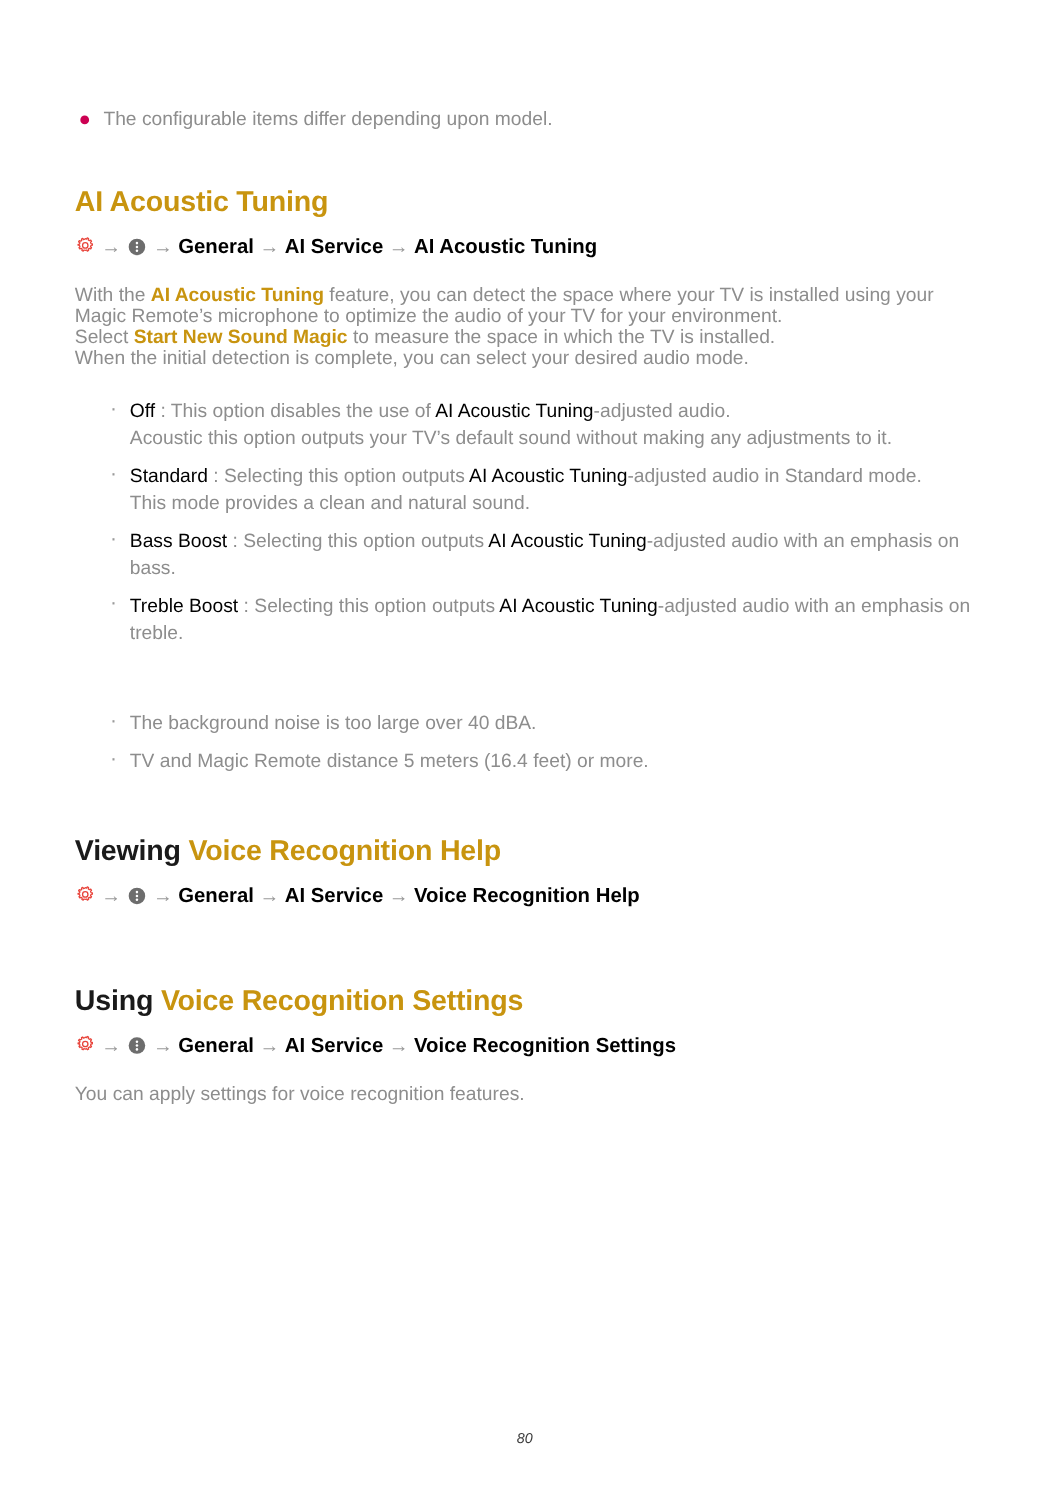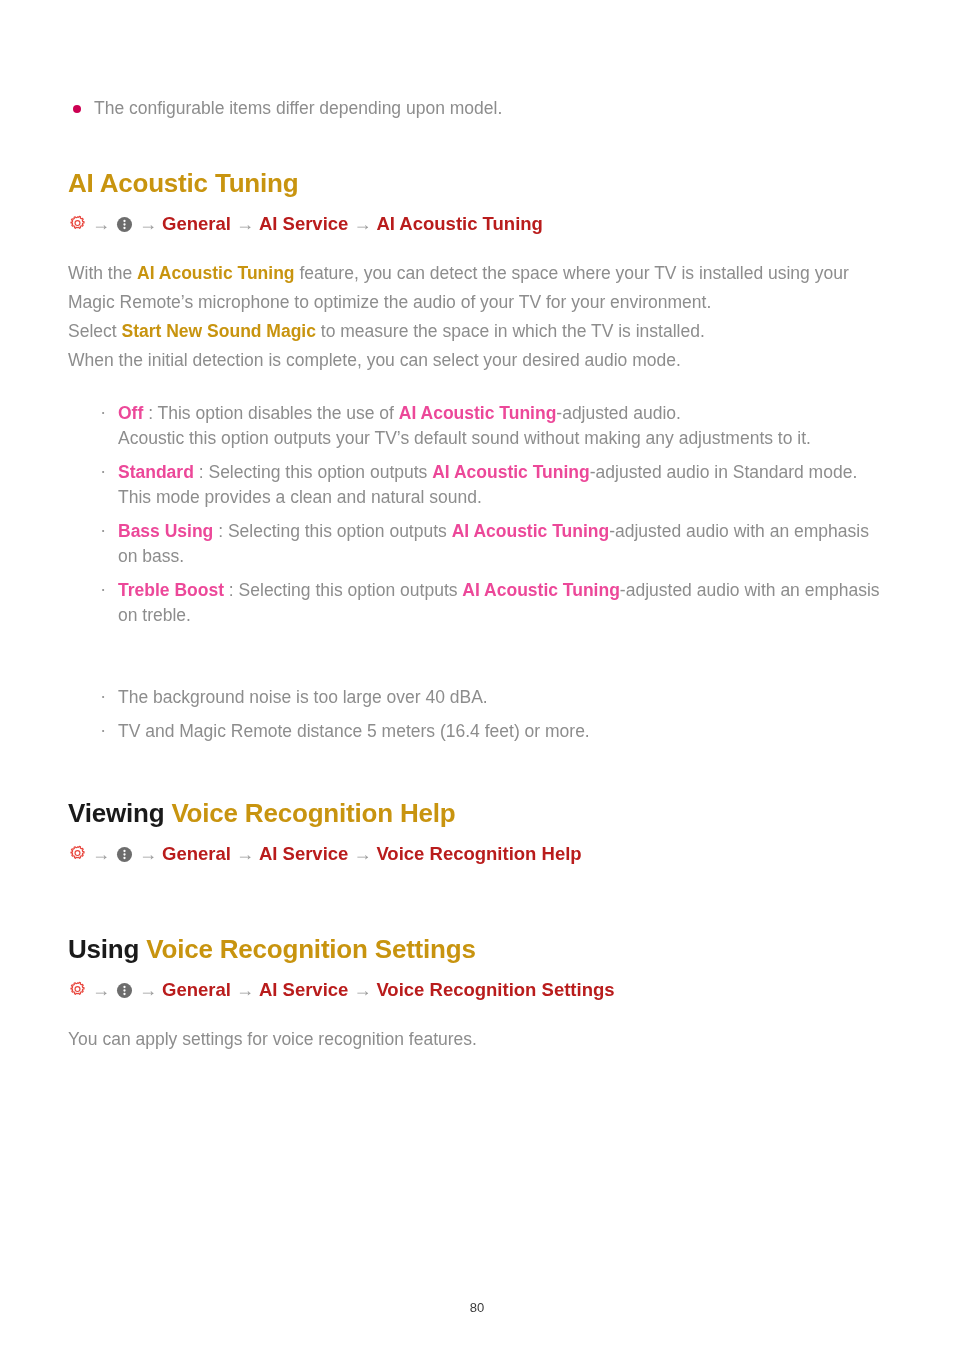--- a/index.html
+++ b/index.html
@@ -78,35 +78,35 @@
     color: #c8940f;
     gap: 0px;
   }
   .bc-arrow {
     color: #9a9a9a;
     font-weight: normal;
     font-size: 18px;
     padding: 0 5px;
     line-height: 1;
   }
-  .bc-label { color: #b91c1c; white-space: nowrap; }
+  .bc-label { color: #000000; white-space: nowrap; }
 
   .icon-gear, .icon-more {
     display: inline-block;
     vertical-align: middle;
     width: 19px;
     height: 19px;
     flex: 0 0 auto;
   }
   .icon-gear svg, .icon-more svg { display: block; }
 
   
   .para {
     font-size: 17.5px;
-    line-height: 29px;
+    line-height: 19px;
     color: #8d8d8d;
     margin: 0;
   }
   .para b, .para .hl { color: #c8940f; font-weight: bold; }
 
   
   .dot-list {
     list-style: none;
     margin: 0;
     padding: 0;
@@ -121,39 +121,40 @@
   }
   .dot-item::before {
     content: "\00B7";
     position: absolute;
     left: 6px;
     top: -2px;
     color: #9a9a9a;
     font-size: 19px;
     line-height: 25px;
   }
-  .dot-item b, .dot-item .hl { color: #ec4899; font-weight: bold; }
+  .dot-item b, .dot-item .hl { color: #000000; font-weight: normal; }
 
   .sub-indent { padding-left: 26px; }
   .sp-2  { height: 26px; }
   .sp-3  { height: 34px; }
   .sp-4  { height: 12px; }
   .sp-5  { height: 22px; }
   .sp-6  { height: 44px; }
 
   
   .page-number {
     position: absolute;
     left: 0;
     right: 0;
     top: 1300px;
     text-align: center;
     font-size: 13px;
     color: #3b3b3b;
     font-family: "Liberation Sans", sans-serif;
+    font-style: italic;
   }
 </style>
 </head>
 <body>
 
 <div class="page">
 
   <div class="content">
 
     <ul class="bullet-list">
@@ -210,21 +211,21 @@
         <b>Off</b><span> : </span><span>This option disables the use of </span><span class="hl">AI Acoustic Tuning</span><span>-adjusted audio.</span><br>
         <span>Acoustic this option outputs your TV’s default sound without making any adjustments to it.</span>
       </li>
 
       <li class="dot-item">
         <b>Standard</b><span> : </span><span>Selecting this option outputs </span><span class="hl">AI Acoustic Tuning</span><span>-adjusted audio in Standard mode.</span><br>
         <span>This mode provides a clean and natural sound.</span>
       </li>
 
       <li class="dot-item">
-        <b>Bass Using</b><span> : </span><span>Selecting this option outputs </span><span class="hl">AI Acoustic Tuning</span><span>-adjusted audio with an emphasis on bass.</span>
+        <b>Bass Boost</b><span> : </span><span>Selecting this option outputs </span><span class="hl">AI Acoustic Tuning</span><span>-adjusted audio with an emphasis on bass.</span>
       </li>
 
       <li class="dot-item">
         <b>Treble Boost</b><span> : </span><span>Selecting this option outputs </span><span class="hl">AI Acoustic Tuning</span><span>-adjusted audio with an emphasis on treble.</span>
       </li>
 
     </ul>
 
     <div class="sp-2"></div>
 

